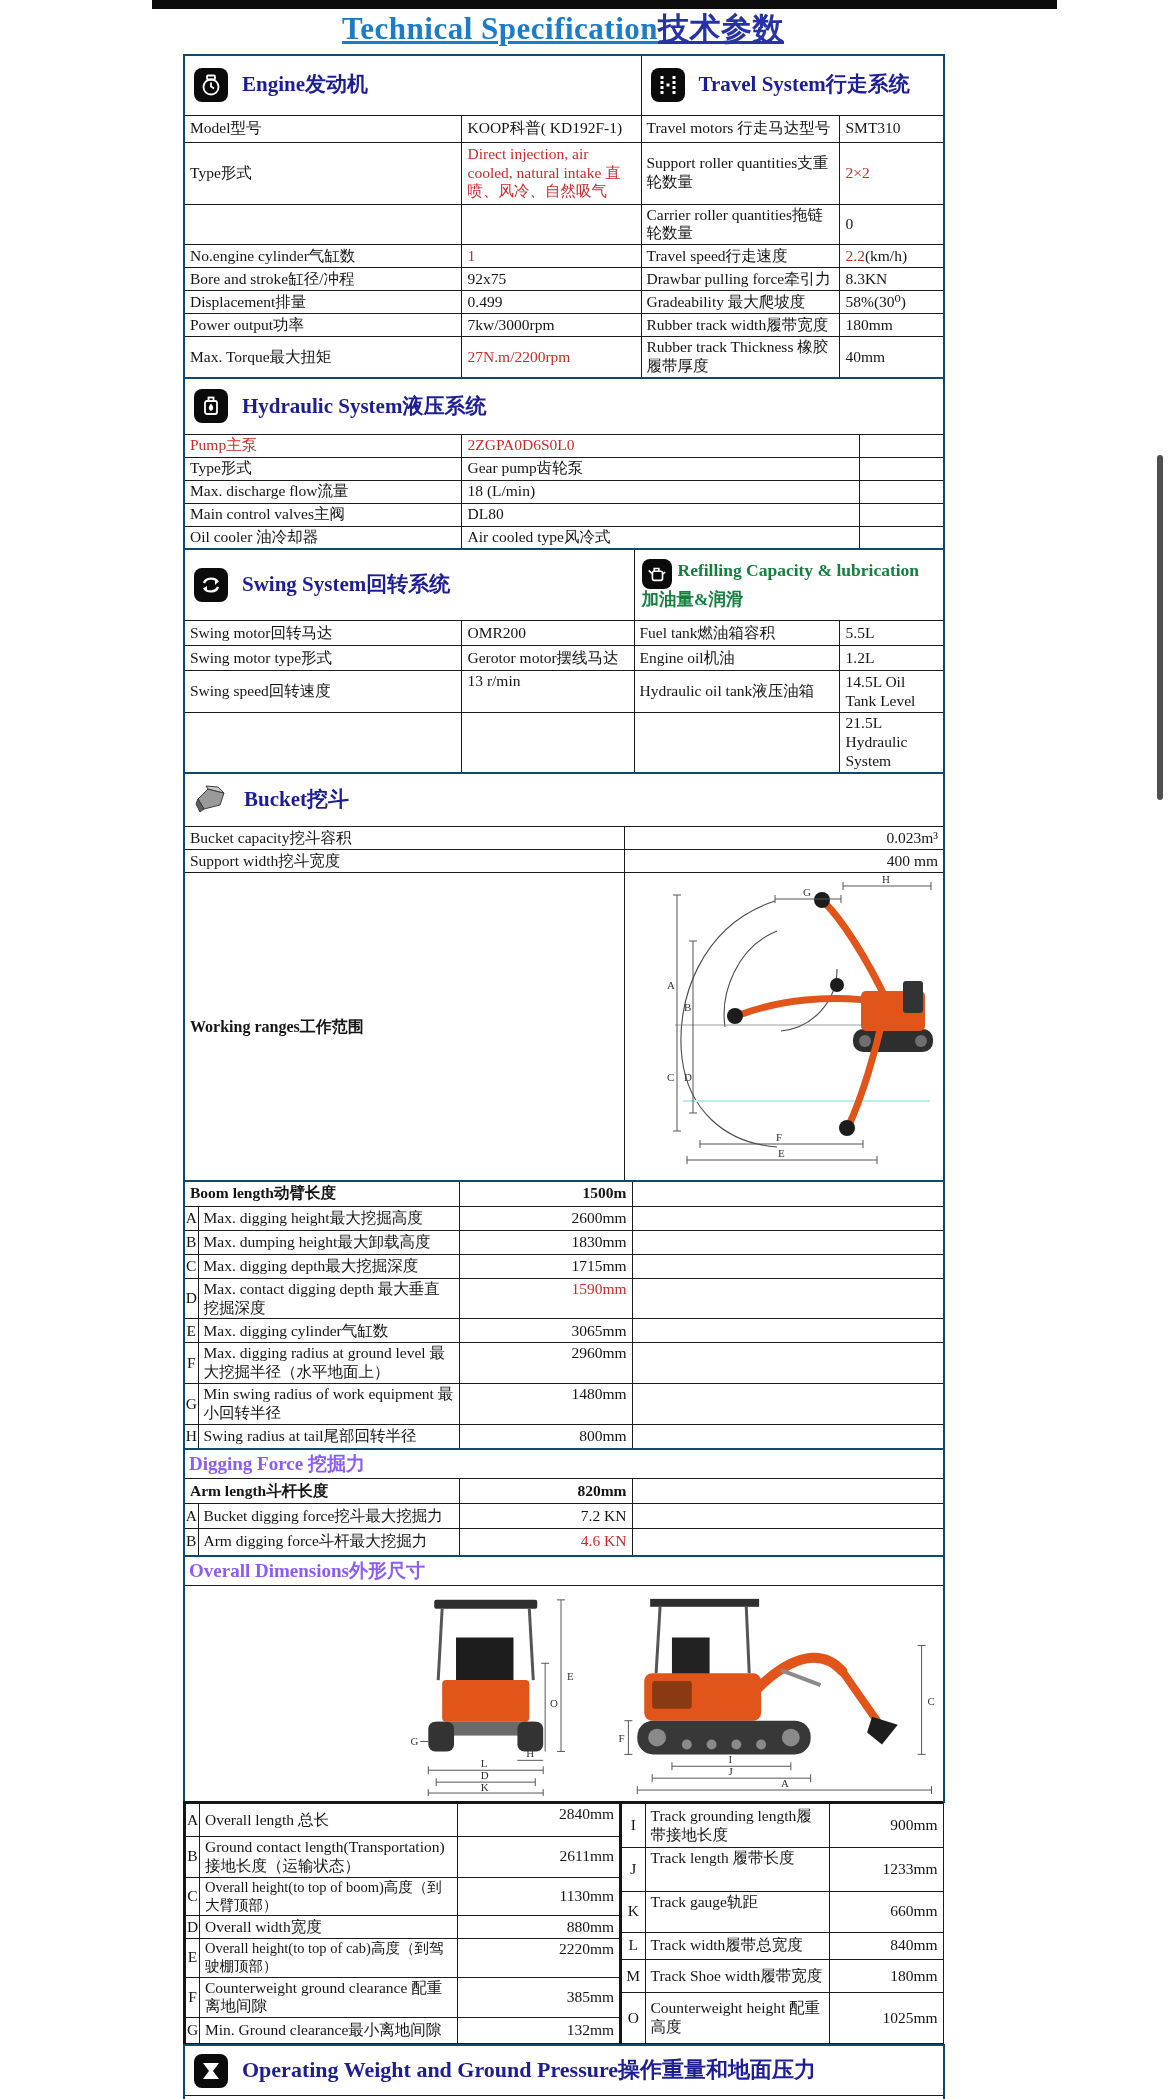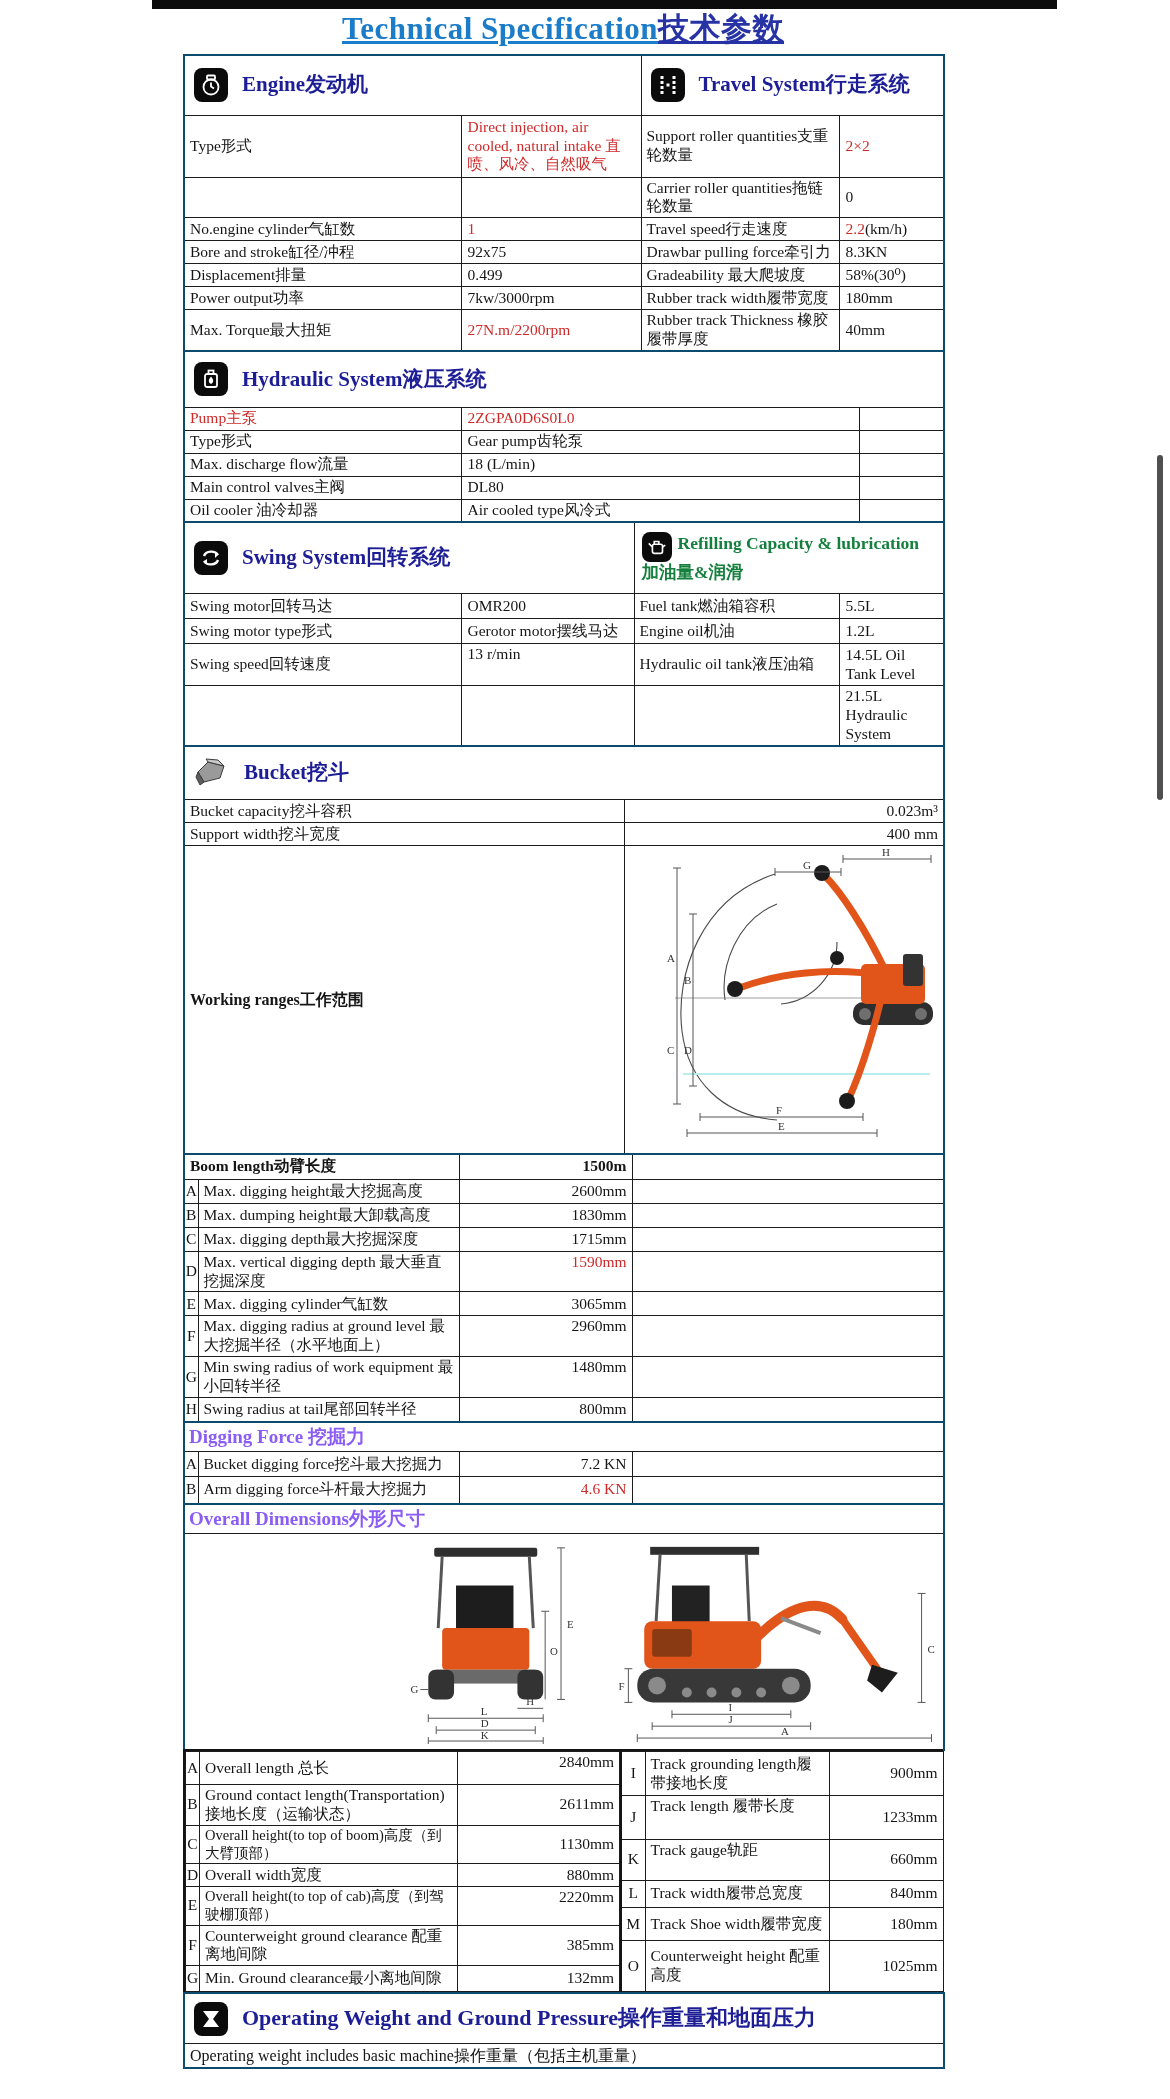--- a/index.html
+++ b/index.html
@@ -78,20 +78,26 @@
                     <line x1="6" y1="3" x2="6" y2="21"></line>
                     <line x1="18" y1="3" x2="18" y2="21"></line>
                   </g>
                   <rect x="10.5" y="10.5" width="3" height="3" fill="#fff"></rect>
                 </svg>
           </span>
           <span class="sec-h">Travel System行走系统</span>
         </div>
       </td>
     </tr>
+    <tr style="height:27px">
+      <td>Model型号</td>
+      <td class="val">KOOP科普( KD192F-1)</td>
+      <td>Travel motors 行走马达型号</td>
+      <td class="val">SMT310</td>
+    </tr>
     <tr style="height:62px">
       <td>Type形式</td>
       <td class="val red">Direct injection, air cooled, natural intake 直喷、风冷、自然吸气</td>
       <td>Support roller quantities支重轮数量</td>
       <td class="val red">2×2</td>
     </tr>
     <tr style="height:38px">
       <td></td>
       <td class="val"></td>
       <td>Carrier roller quantities拖链轮数量</td>
@@ -368,21 +374,21 @@
       <td></td>
     </tr>
     <tr style="height:24px">
       <td class="letter">C</td>
       <td>Max. digging depth最大挖掘深度</td>
       <td class="center">1715mm</td>
       <td></td>
     </tr>
     <tr style="height:38px">
       <td class="letter">D</td>
-      <td>Max. vertical digging depth 最大垂直挖掘深度</td>
+      <td>Max. contact digging depth 最大垂直挖掘深度</td>
       <td class="center red" style="vertical-align:top">1590mm</td>
       <td></td>
     </tr>
     <tr style="height:24px">
       <td class="letter">E</td>
       <td>Max. digging cylinder气缸数</td>
       <td class="center">3065mm</td>
       <td></td>
     </tr>
     <tr style="height:38px">
@@ -409,20 +415,25 @@
   <table class="sec">
     <colgroup>
         <col style="width:14px">
         <col style="width:261px">
         <col style="width:173px">
         <col style="width:312px">
       </colgroup>
     <tbody>
         <tr style="height:30px">
       <td colspan="4" class="blue-h">Digging Force 挖掘力</td>
+    </tr>
+    <tr style="height:25px">
+      <td colspan="2" class="bold">Arm length斗杆长度</td>
+      <td class="center bold">820mm</td>
+      <td></td>
     </tr>
     <tr style="height:25px">
       <td class="letter">A</td>
       <td>Bucket digging force挖斗最大挖掘力</td>
       <td class="center">7.2 KN</td>
       <td></td>
     </tr>
     <tr style="height:27px">
       <td class="letter">B</td>
       <td>Arm digging force斗杆最大挖掘力</td>

